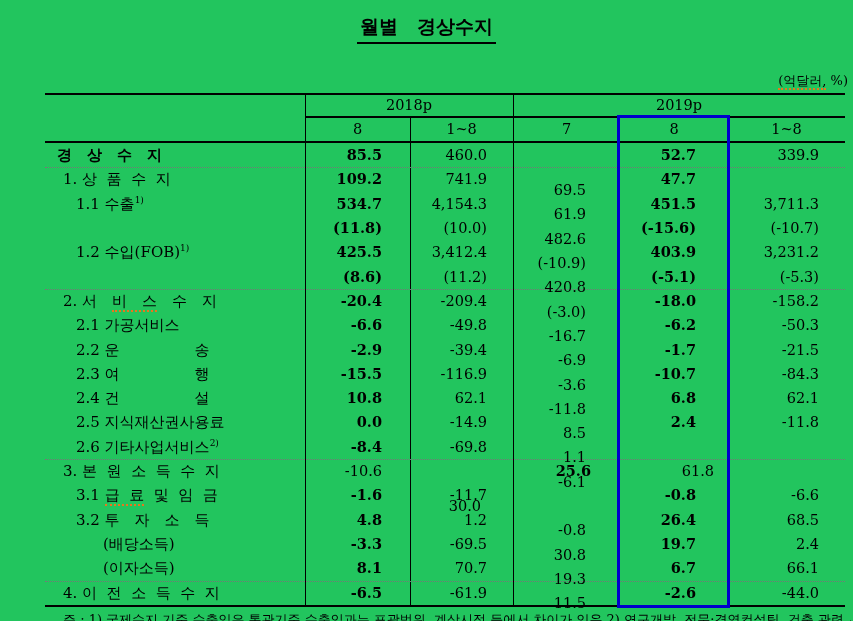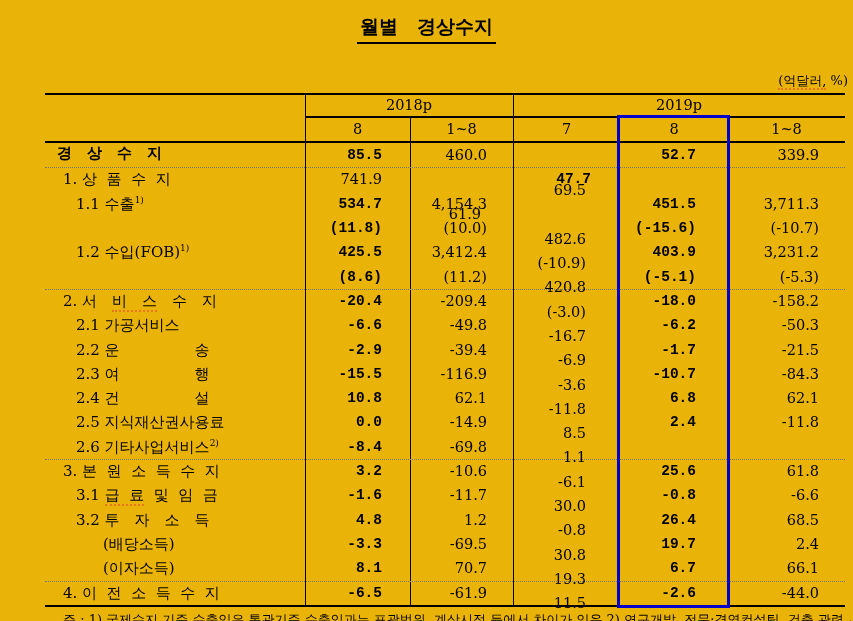--- a/index.html
+++ b/index.html
@@ -1,16 +1,16 @@
 <!DOCTYPE html>
 <html><head>
 <meta charset="utf-8">
 <style>
   html,body{margin:0;padding:0;background:#fff;}
-  .page{position:relative;width:853px;height:621px;background:#eab308;overflow:hidden;
+  .page{position:relative;width:853px;height:621px;background:#22c55e;overflow:hidden;
         font-family:"DejaVu Serif","Liberation Serif",serif;color:#000;}
 
   
   .title-wrap{position:absolute;top:14px;left:0;width:100%;text-align:center;}
   .title-text{display:inline-block;font-size:19px;font-weight:bold;
               border-bottom:2px solid #000;padding:0 3px 2px 3px;white-space:pre;}
 
   
   .unit{position:absolute;top:72px;right:5px;font-size:13px;white-space:pre;}
 
@@ -43,21 +43,21 @@
   .row{display:flex;height:24.316px;}
   .cell{line-height:24.316px;overflow:visible;}
   .label{width:260px;font-size:15px;white-space:pre;}
   .label sup{font-size:9px;vertical-align:super;line-height:0;}
   .num{text-align:right;font-size:14.5px;white-space:pre;}
   .c0{width:105px;padding-right:28px;box-sizing:border-box;}
   .c1{width:103px;padding-right:26px;box-sizing:border-box;}
   .c2{width:107px;padding-right:34px;box-sizing:border-box;margin-top:35px;}
   .c3{width:108px;padding-right:32px;box-sizing:border-box;}
   .c4{width:117px;padding-right:26px;box-sizing:border-box;}
-  .b{font-weight:bold;font-family:Liberation Mono, monospace;}
+  .b{font-weight:bold;}
   .ind0{padding-left:12px;box-sizing:border-box;}
   .ind1{padding-left:18px;box-sizing:border-box;}
   .ind2{padding-left:31px;box-sizing:border-box;}
   .ind3{padding-left:58px;box-sizing:border-box;}
 
   .squiggle{border-bottom:2px dotted #e8761e;padding-bottom:0;}
 
   
   .highlight-box{position:absolute;left:572px;top:22px;width:113px;height:493px;
                  border:3px solid #0000cd;box-sizing:border-box;pointer-events:none;}
@@ -103,20 +103,21 @@
         <div class="row">
           <div class="cell label ind0 b"><span>경　상　수　지</span></div>
           <div class="cell num c0 b">85.5</div>
           <div class="cell num c1">460.0</div>
           <div class="cell num c2">69.5</div>
           <div class="cell num c3 b">52.7</div>
           <div class="cell num c4">339.9</div>
         </div>
         <div class="row">
           <div class="cell label ind1"><span>1. 상  품  수  지</span></div>
+          <div class="cell num c0 b">109.2</div>
           <div class="cell num c1">741.9</div>
           <div class="cell num c2">61.9</div>
           <div class="cell num c3 b">47.7</div>
         </div>
         <div class="row">
           <div class="cell label ind2"><span>1.1 수출</span><sup>1)</sup></div>
           <div class="cell num c0 b">534.7</div>
           <div class="cell num c1">4,154.3</div>
           <div class="cell num c2">482.6</div>
           <div class="cell num c3 b">451.5</div>
@@ -195,21 +196,20 @@
           <div class="cell num c4">-11.8</div>
         </div>
         <div class="row">
           <div class="cell label ind2"><span>2.6 기타사업서비스</span><sup>2)</sup></div>
           <div class="cell num c0 b">-8.4</div>
           <div class="cell num c1">-69.8</div>
           <div class="cell num c2">-6.1</div>
         </div>
         <div class="row">
           <div class="cell label ind1"><span>3. 본  원  소  득  수  지</span></div>
-          <div class="cell num c0 b">3.2</div>
           <div class="cell num c1">-10.6</div>
           <div class="cell num c2">30.0</div>
           <div class="cell num c3 b">25.6</div>
           <div class="cell num c4">61.8</div>
         </div>
         <div class="row">
           <div class="cell label ind2"><span>3.1 </span><span class="squiggle">급  료</span><span>  및  임  금</span></div>
           <div class="cell num c0 b">-1.6</div>
           <div class="cell num c1">-11.7</div>
           <div class="cell num c2">-0.8</div>

